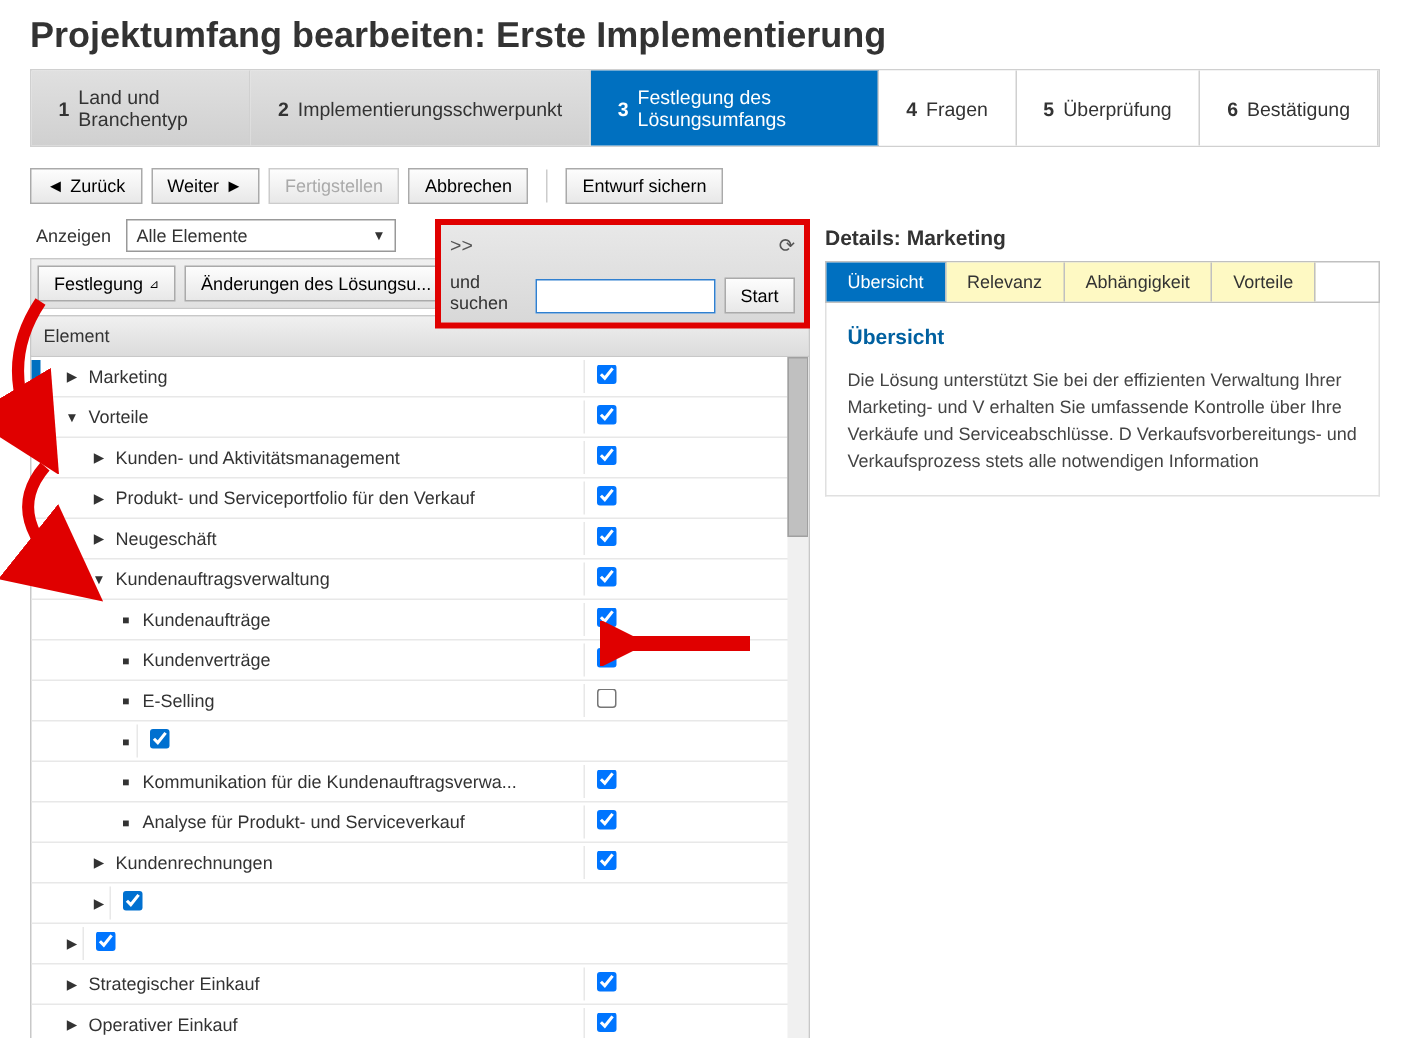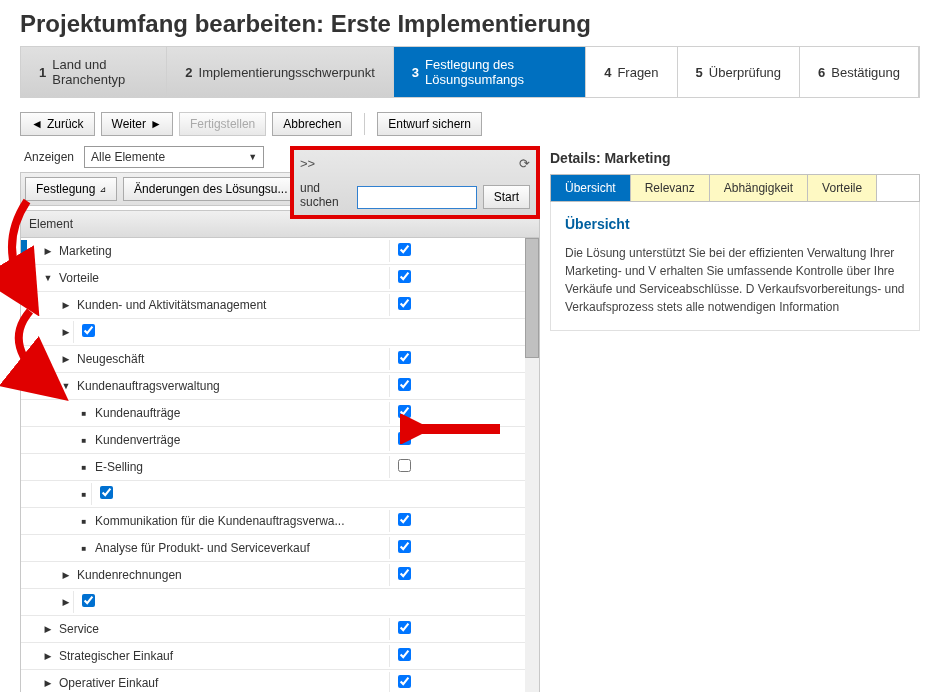--- a/index.html
+++ b/index.html
@@ -179,20 +179,21 @@
           <div class="expander">▶</div>
           <div class="row-label">Kunden- und Aktivitätsmanagement</div>
           <div class="row-check"><input type="checkbox" checked="" style=""></div>
           <div class="row-rest"></div>
         </div>
         <div class="row">
           <div style="width:6px"></div>
           <div style="width:14px"></div>
           <div class="indent"></div>
           <div class="expander">▶</div>
+          <div class="row-label">Produkt- und Serviceportfolio für den Verkauf</div>
           <div class="row-check"><input type="checkbox" checked="" style=""></div>
           <div class="row-rest"></div>
         </div>
         <div class="row">
           <div style="width:6px"></div>
           <div style="width:14px"></div>
           <div class="indent"></div>
           <div class="expander">▶</div>
           <div class="row-label">Neugeschäft</div>
           <div class="row-check"><input type="checkbox" checked="" style=""></div>
@@ -280,21 +281,20 @@
           <div style="width:14px"></div>
           <div class="indent"></div>
           <div class="expander">▶</div>
           <div class="row-check"><input type="checkbox" checked="" style="accent-color: rgb(0, 112, 208);"></div>
           <div class="row-rest"></div>
         </div>
         <div class="row">
           <div style="width:6px"></div>
           <div style="width:14px"></div>
           <div class="expander">▶</div>
-          <div class="row-label">Service</div>
           <div class="row-check"><input type="checkbox" checked="" style=""></div>
           <div class="row-rest"></div>
         </div>
         <div class="row">
           <div style="width:6px"></div>
           <div style="width:14px"></div>
           <div class="expander">▶</div>
           <div class="row-label">Strategischer Einkauf</div>
           <div class="row-check"><input type="checkbox" checked="" style=""></div>
           <div class="row-rest"></div>

